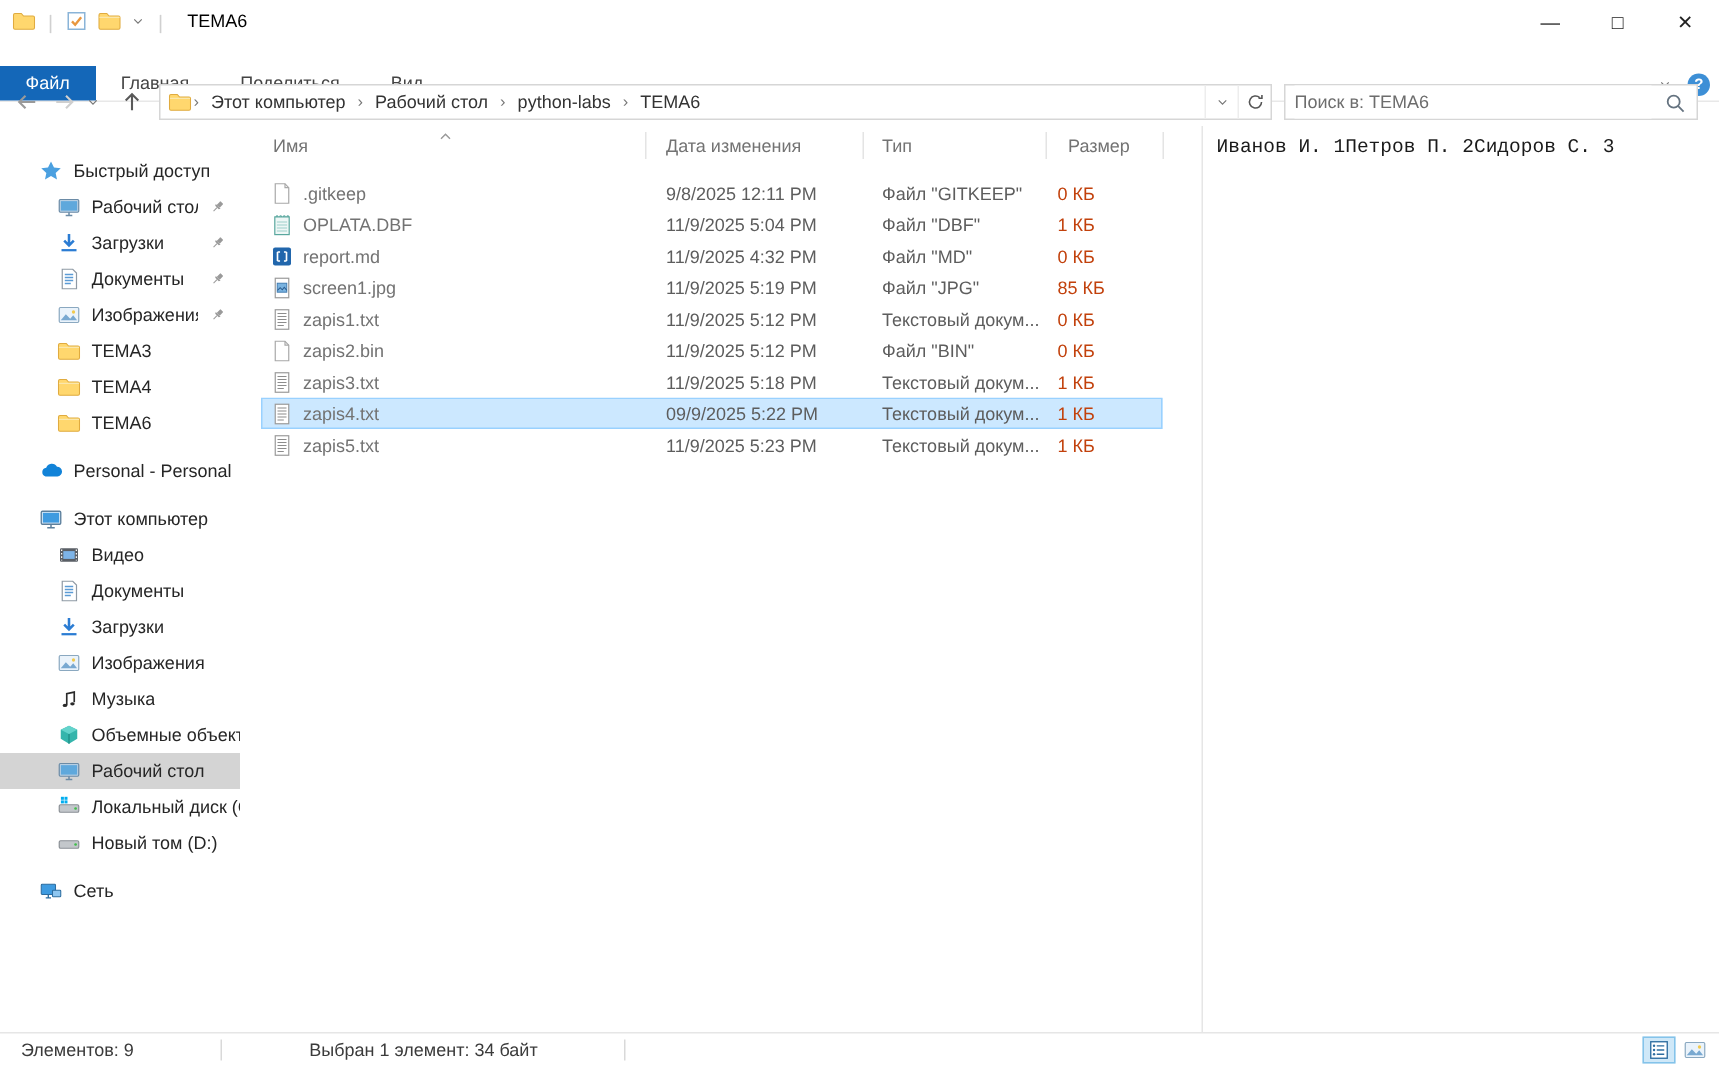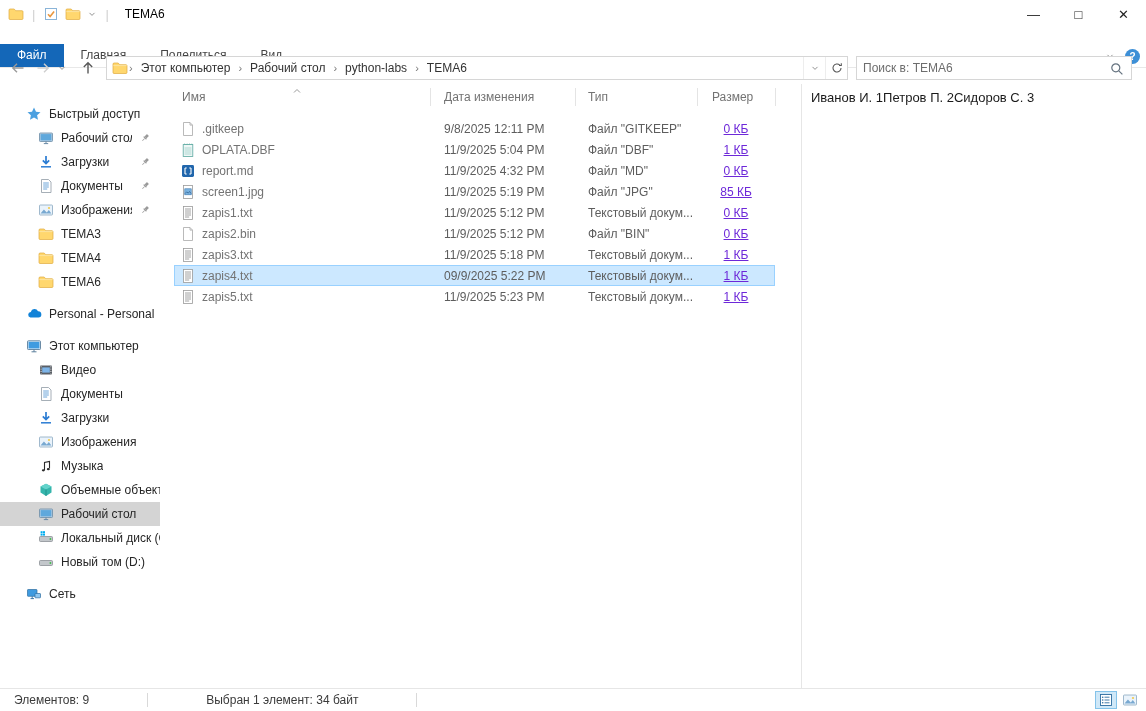--- a/index.html
+++ b/index.html
@@ -63,25 +63,25 @@
   .fheader { position:relative; height:26px; display:grid; grid-template-columns:263px 144px 124px 70px; margin-left:14px; align-items:center; color:#737373; }
   .fheader .hname { padding-left:8px; }
   .fheader .hcell { padding-left:7px; }
   .hsep { position:absolute; top:4px; width:1px; height:18px; background:#e4e4e4; }
   .sortcaret { position:absolute; top:1px; left:131px; }
   .frows { margin-top:8px; }
   .frow { height:21px; display:grid; grid-template-columns:263px 144px 124px 70px; margin-left:14px; width:601px; align-items:center; }
   .frow.sel { background:#cce8ff; box-shadow:inset 0 0 0 1px #99d1ff; }
   .cname { display:flex; align-items:center; gap:6px; padding-left:6px; color:#737373; overflow:hidden; white-space:nowrap; }
   .cdate,.ctype { color:#5d5d5d; padding-left:7px; white-space:nowrap; overflow:hidden; }
-  .csize { color:#6d28d9; text-align:center; padding-right:8px; white-space:nowrap;text-decoration:underline; }
+  .csize { color:#c2410c; text-align:left; padding-right:8px; white-space:nowrap; }
 
   
   .preview { position:absolute; left:801px; right:0; top:0; bottom:0; border-left:1px solid #e6e6e6; padding:6px 0 0 9px; }
-  .preview-text { font-family:Liberation Sans, sans-serif; font-size:13px; color:#1a1a1a; white-space:pre; }
+  .preview-text { font-family:Liberation Mono, monospace; font-size:13px; color:#1a1a1a; white-space:pre; }
 
   
   .statusbar { position:absolute; bottom:0; left:0; right:0; height:23px; border-top:1px solid #e6e6e6; display:flex; align-items:center; padding-left:14px; color:#3b3b3b;gap:48px; }
   .st-sep { width:1px; height:14px; background:#d9d9d9; margin:0 10px; }
   .view-toggles { position:absolute; right:5px; top:2px; display:flex; gap:2px; }
   .vbtn { width:22px; height:18px; display:flex; align-items:center; justify-content:center; border:1px solid transparent; }
   .vbtn.active { background:#cfe8f8; border-color:#84c3ea; }
 </style>
 </head>
 <body>

